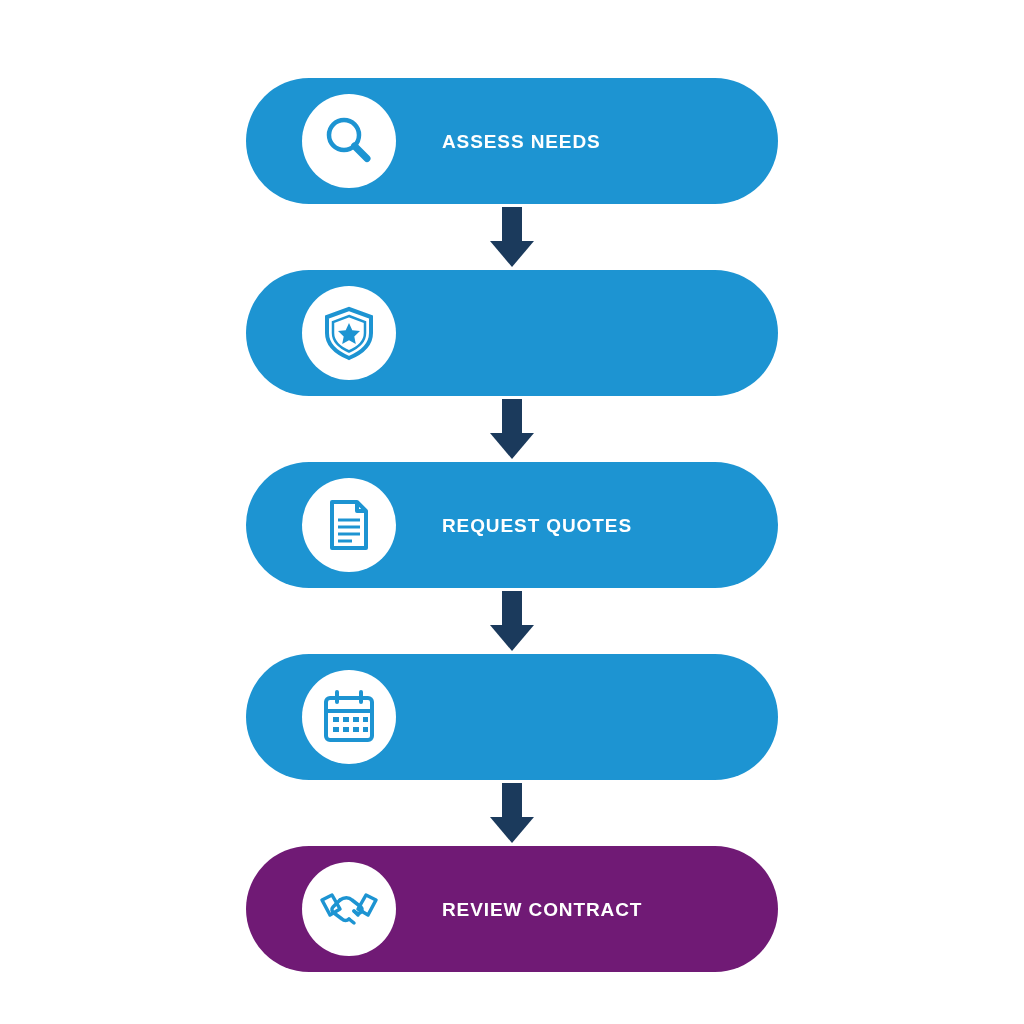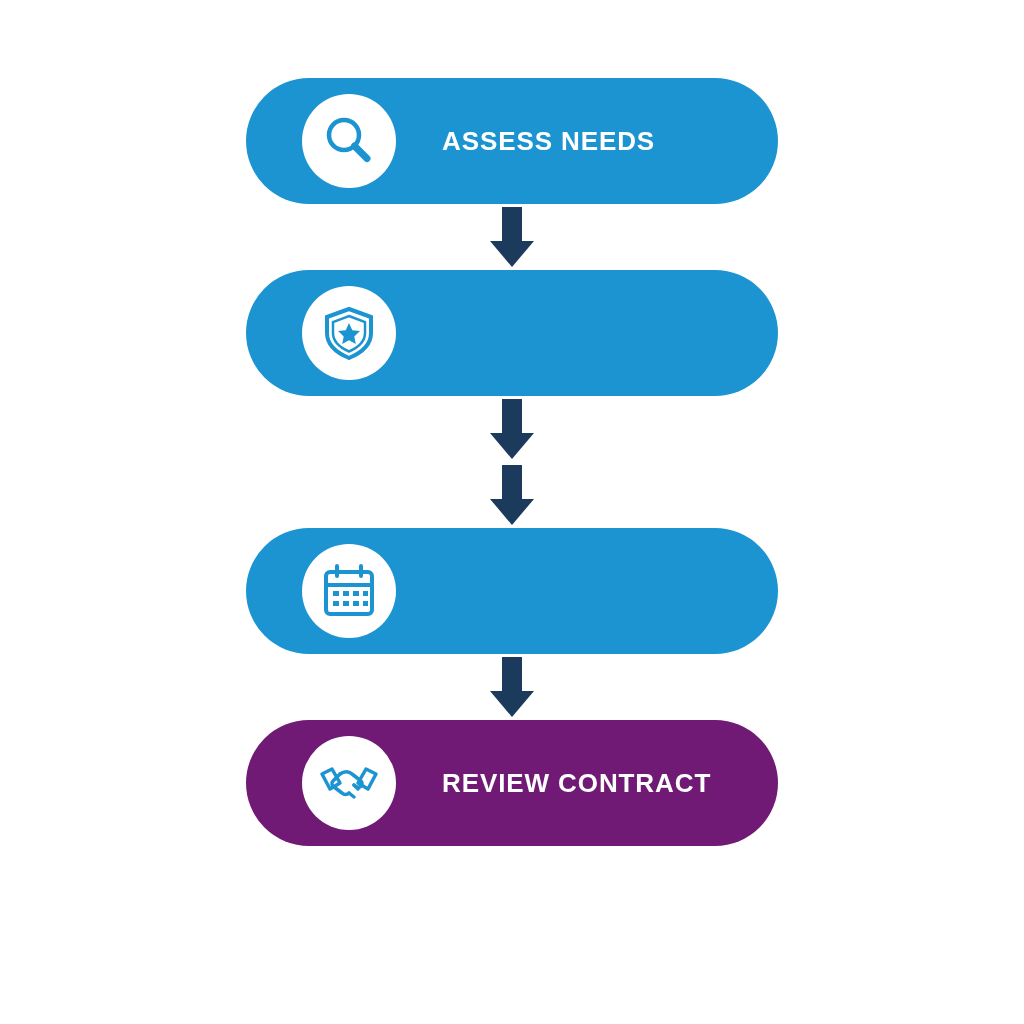--- a/index.html
+++ b/index.html
@@ -43,21 +43,21 @@
     display: flex;
     align-items: center;
     justify-content: center;
   }
   .icon-circle svg {
     display: block;
   }
   .step-label {
     margin-left: 46px;
     color: #ffffff;
-    font-size: 26px;
+    font-size: 19px;
     font-weight: bold;
     letter-spacing: 0.9px;
     text-transform: uppercase;
     line-height: 1;
     white-space: nowrap;
   }
   .arrow {
     width: 44px;
     height: 60px;
     position: relative;
@@ -111,20 +111,33 @@
         <path d="M32 22 L35.3 29.2 L43 30.1 L37.3 35.4 L38.8 43 L32 39.2 L25.2 43 L26.7 35.4 L21 30.1 L28.7 29.2 Z" fill="#1d94d2"></path>
       </svg>
     </div>
   </div>
 
   <div class="arrow">
     <div class="shaft" style="background:#1b3a5c;"></div>
     <div class="head"></div>
   </div>
 
+  <div class="step-row" style="background:#1d94d2;">
+    <div class="icon-circle">
+      <svg width="64" height="64" viewBox="0 0 64 64">
+        <path d="M15 9 H40 L49 18 V55 H15 Z" fill="none" stroke="#1d94d2" stroke-width="4" stroke-linejoin="round"></path>
+        <path d="M40 9 V18 H49" fill="none" stroke="#1d94d2" stroke-width="4" stroke-linejoin="round"></path>
+        <line x1="21" y1="27" x2="43" y2="27" stroke="#1d94d2" stroke-width="3"></line>
+        <line x1="21" y1="34" x2="43" y2="34" stroke="#1d94d2" stroke-width="3"></line>
+        <line x1="21" y1="41" x2="43" y2="41" stroke="#1d94d2" stroke-width="3"></line>
+        <line x1="21" y1="48" x2="35" y2="48" stroke="#1d94d2" stroke-width="3"></line>
+      </svg>
+    </div>
+    <div class="step-label">Request Quotes</div>
+  </div>
 
   <div class="arrow">
     <div class="shaft" style="background:#1b3a5c;"></div>
     <div class="head"></div>
   </div>
 
   <div class="step-row" style="background:#1d94d2;">
     <div class="icon-circle">
       <svg width="64" height="64" viewBox="0 0 64 64">
         <rect x="9" y="13" width="46" height="42" rx="4" fill="none" stroke="#1d94d2" stroke-width="4"></rect>

